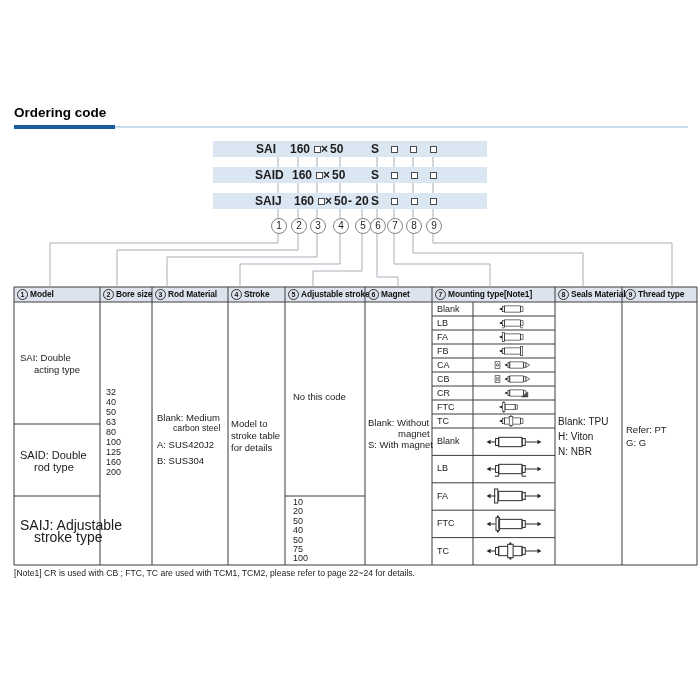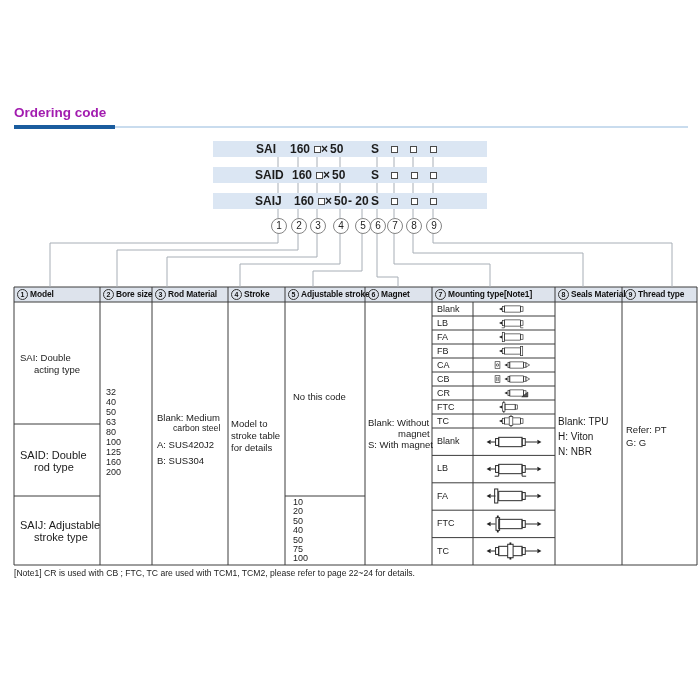--- a/index.html
+++ b/index.html
@@ -1,19 +1,19 @@
 <!DOCTYPE html>
 <html><head>
 <meta charset="utf-8">
 <style>
   html,body{margin:0;padding:0;background:#fff;}
   .page{position:relative;width:700px;height:700px;background:#ffffff;overflow:hidden;
         font-family:"Liberation Sans","DejaVu Sans",sans-serif;color:#1b1b1b;}
   .abs{position:absolute;}
-  .title{position:absolute;left:14px;top:105px;font-size:13.5px;font-weight:bold;color:#a21caf;z-index:3;}
+  .title{position:absolute;left:14px;top:105px;font-size:13.5px;font-weight:bold;color:#000000;z-index:3;}
   .rule-dark{position:absolute;left:14px;top:125px;width:101px;height:4px;z-index:3;}
   .rule-light{position:absolute;left:115px;top:126px;width:573px;height:2px;z-index:3;}
   .bar{position:absolute;left:213px;width:274px;height:16px;z-index:2;}
   .code-t{position:absolute;z-index:3;font-weight:bold;font-size:12px;color:#1c1c1c;line-height:16px;white-space:nowrap;}
   .code-box{position:absolute;z-index:3;width:5px;height:5px;border:1px solid #4a4a4a;background:#fff;}
   .callout{position:absolute;z-index:3;width:14px;height:14px;border:1px solid #848484;border-radius:50%;
            background:#fff;font-size:10px;line-height:14px;text-align:center;color:#222;}
   .hcell{position:absolute;z-index:3;font-weight:bold;font-size:8.4px;line-height:15px;white-space:nowrap;color:#101010;letter-spacing:-0.1px;}
   .hnum{display:inline-block;width:9px;height:9px;border:1px solid #333;border-radius:50%;font-size:7px;
         line-height:9px;text-align:center;margin-right:2px;vertical-align:0.5px;font-weight:bold;}
@@ -131,21 +131,21 @@
       <div class="hcell" style="left: 558px; top: 287px; width: 63px;"><span class="hnum">8</span><span>Seals Material</span></div>
       <div class="hcell" style="left: 625px; top: 287px; width: 71px;"><span class="hnum">9</span><span>Thread type</span></div>
       <div class="tcell" style="left: 20px; top: 352px; line-height: 12px; font-size: 9.5px;">
         <div>SAI: Double</div>
         <div style="padding-left: 14px;">acting type</div>
       </div>
       <div class="tcell" style="left: 20px; top: 449px; line-height: 12px; font-size: 11px;">
         <div>SAID: Double</div>
         <div style="padding-left: 14px;">rod type</div>
       </div>
-      <div class="tcell" style="left: 20px; top: 519px; line-height: 12px; font-size: 11px;">
+      <div class="tcell" style="left: 20px; top: 519px; line-height: 12px; font-size: 14px;">
         <div>SAIJ: Adjustable</div>
         <div style="padding-left: 14px;">stroke type</div>
       </div>
       <div class="tcell" style="left: 106px; top: 387px; line-height: 10px; font-size: 9px;">
         <div>32</div>
         <div>40</div>
         <div>50</div>
         <div>63</div>
         <div>80</div>
         <div>100</div>

